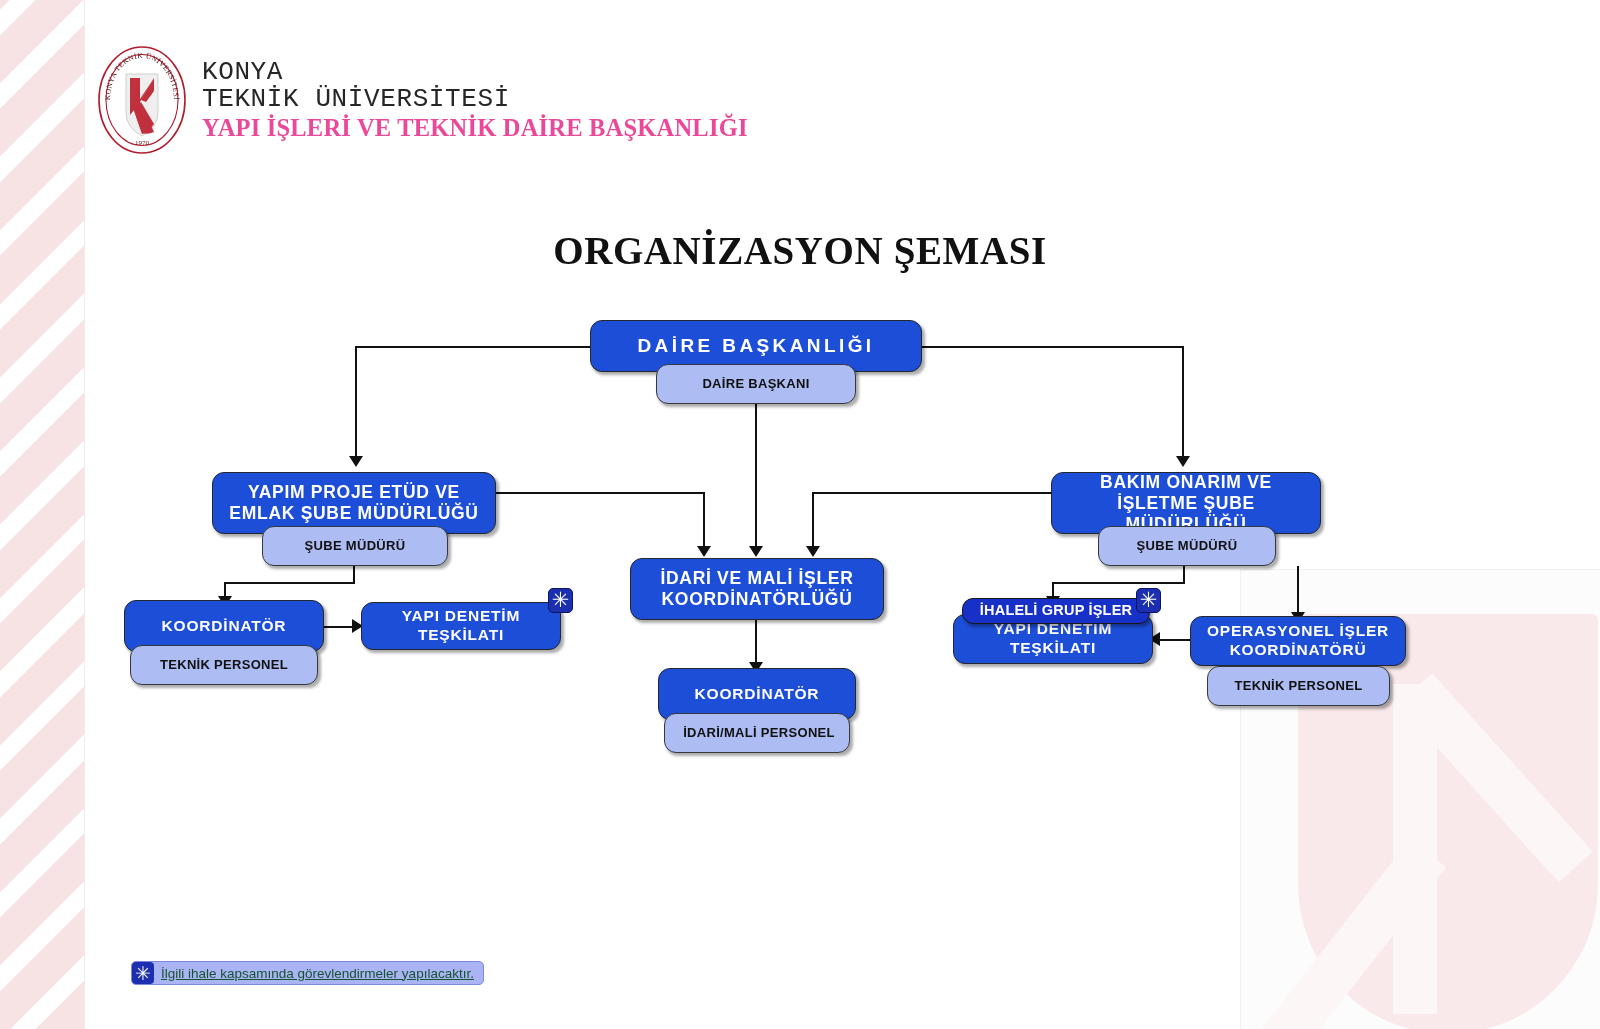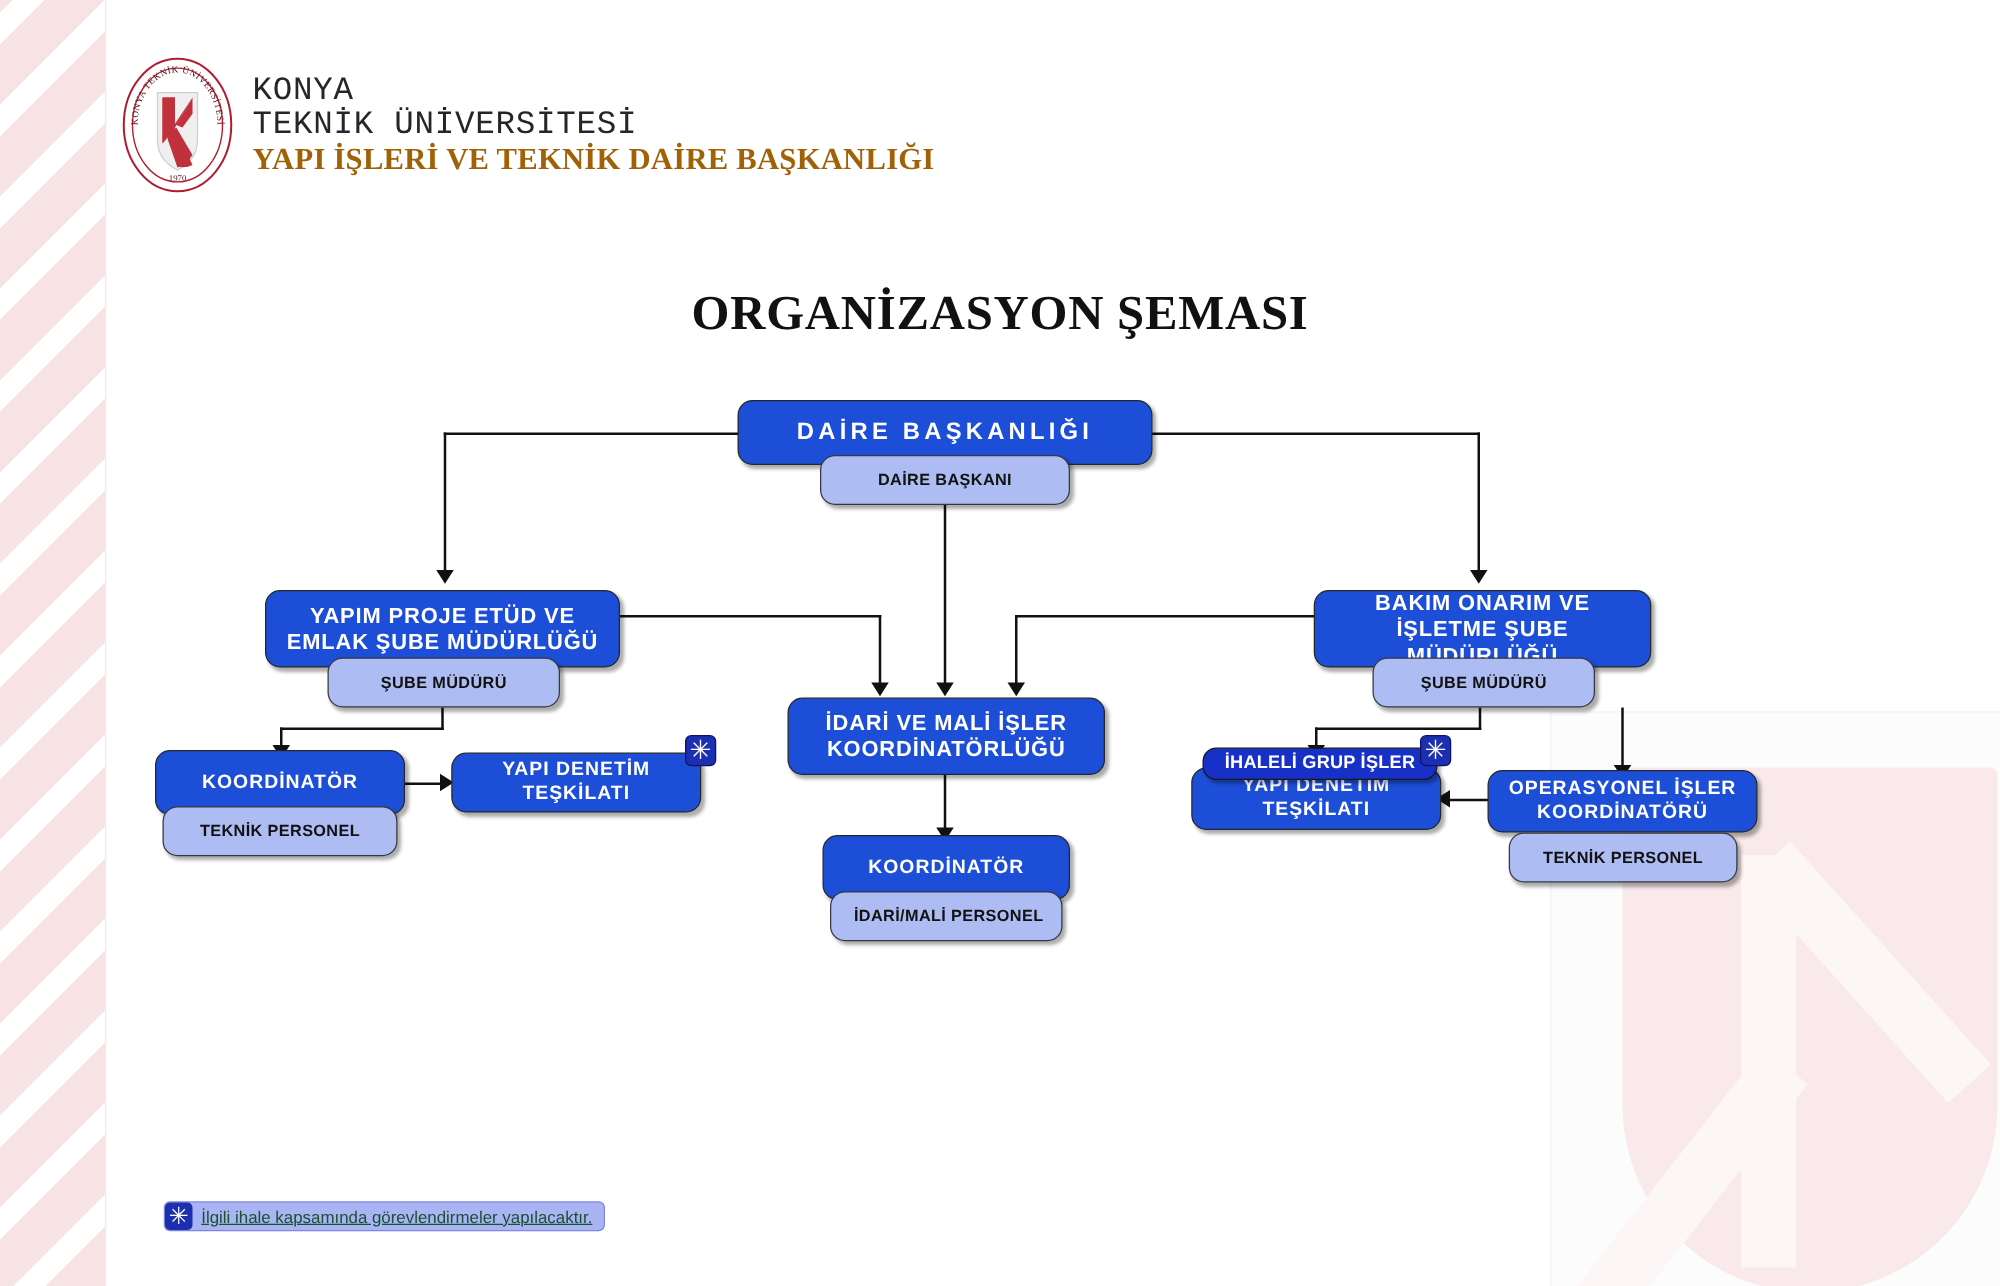--- a/index.html
+++ b/index.html
@@ -53,21 +53,21 @@
   
   .header { position: absolute; left: 96px; top: 44px; display: flex; align-items: center; gap: 14px; }
   .seal { position: relative; width: 92px; height: 112px; flex: none; }
   .logo-title { line-height: 1.04; }
   .logo-line1, .logo-line2 {
     font-family: Liberation Mono, monospace;
     font-size: 26px; letter-spacing: 0.6px; color: #262626; font-weight: 400;
   }
   .logo-line3 {
     font-family: "Liberation Serif", serif;
-    font-size: 24.5px; font-weight: bold; color: #a16207; letter-spacing: 0.2px;
+    font-size: 24.5px; font-weight: bold; color: #ec4899; letter-spacing: 0.2px;
     margin-top: 2px;
   }
 
   
   .chart-title {
     position: absolute; left: 0; top: 228px; width: 1600px; text-align: center;
     font-family: "Liberation Serif", serif;
     font-size: 39px; font-weight: bold; color: #111; letter-spacing: 0.6px;
   }
 

